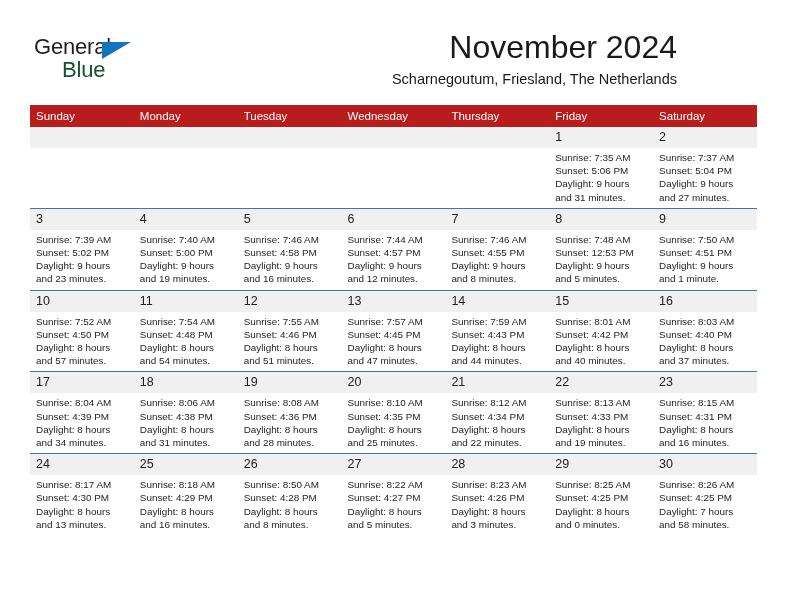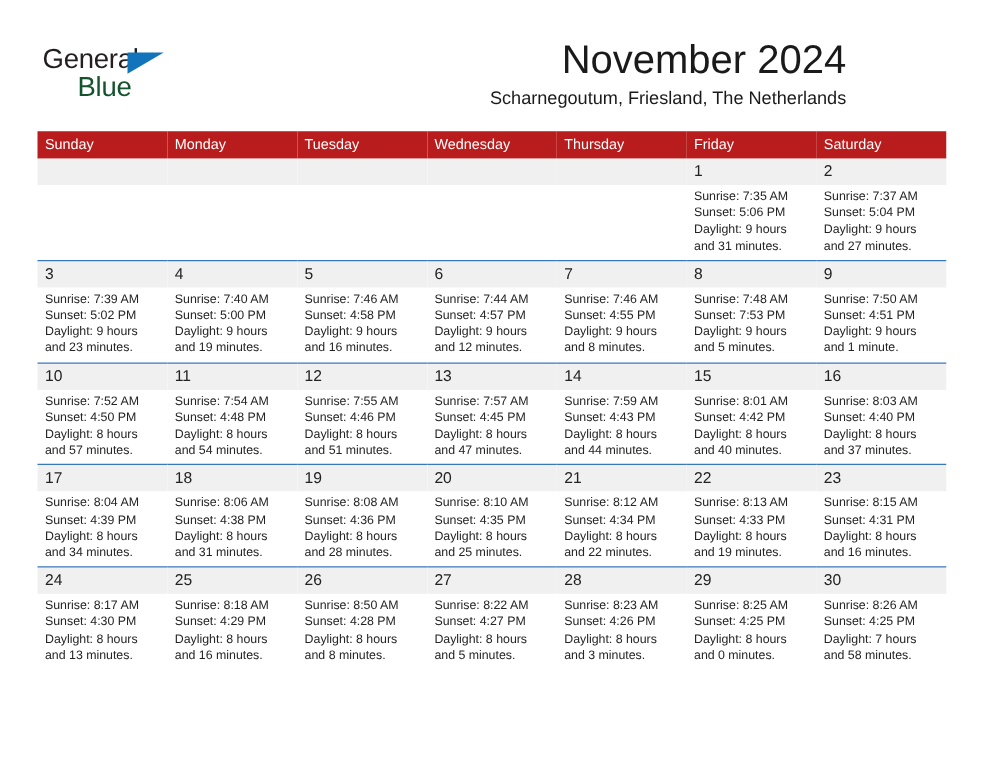--- a/index.html
+++ b/index.html
@@ -248,21 +248,21 @@
               <div>Sunrise: 7:46 AM</div>
               <div>Sunset: 4:55 PM</div>
               <div>Daylight: 9 hours</div>
               <div>and 8 minutes.</div>
             </div>
           </td>
           <td class="daycell">
             <span class="daynum">8</span>
             <div class="info">
               <div>Sunrise: 7:48 AM</div>
-              <div>Sunset: 7:53 PM</div>
+              <div>Sunset: 12:53 PM</div>
               <div>Daylight: 9 hours</div>
               <div>and 5 minutes.</div>
             </div>
           </td>
           <td class="daycell">
             <span class="daynum">9</span>
             <div class="info">
               <div>Sunrise: 7:50 AM</div>
               <div>Sunset: 4:51 PM</div>
               <div>Daylight: 9 hours</div>

